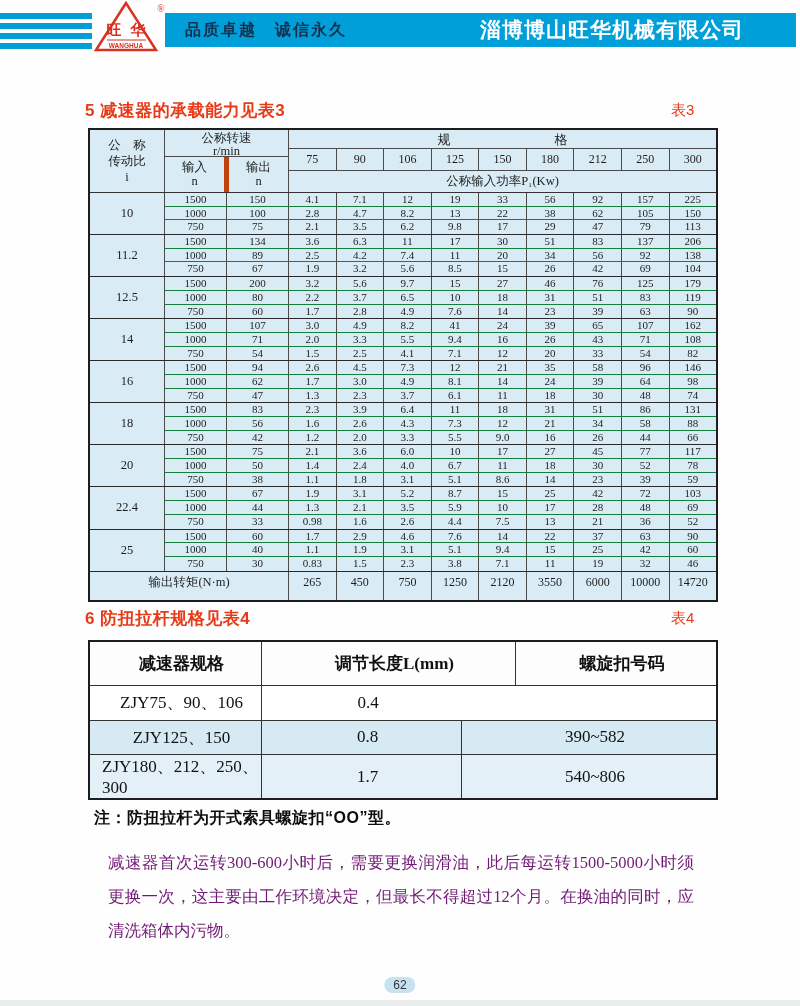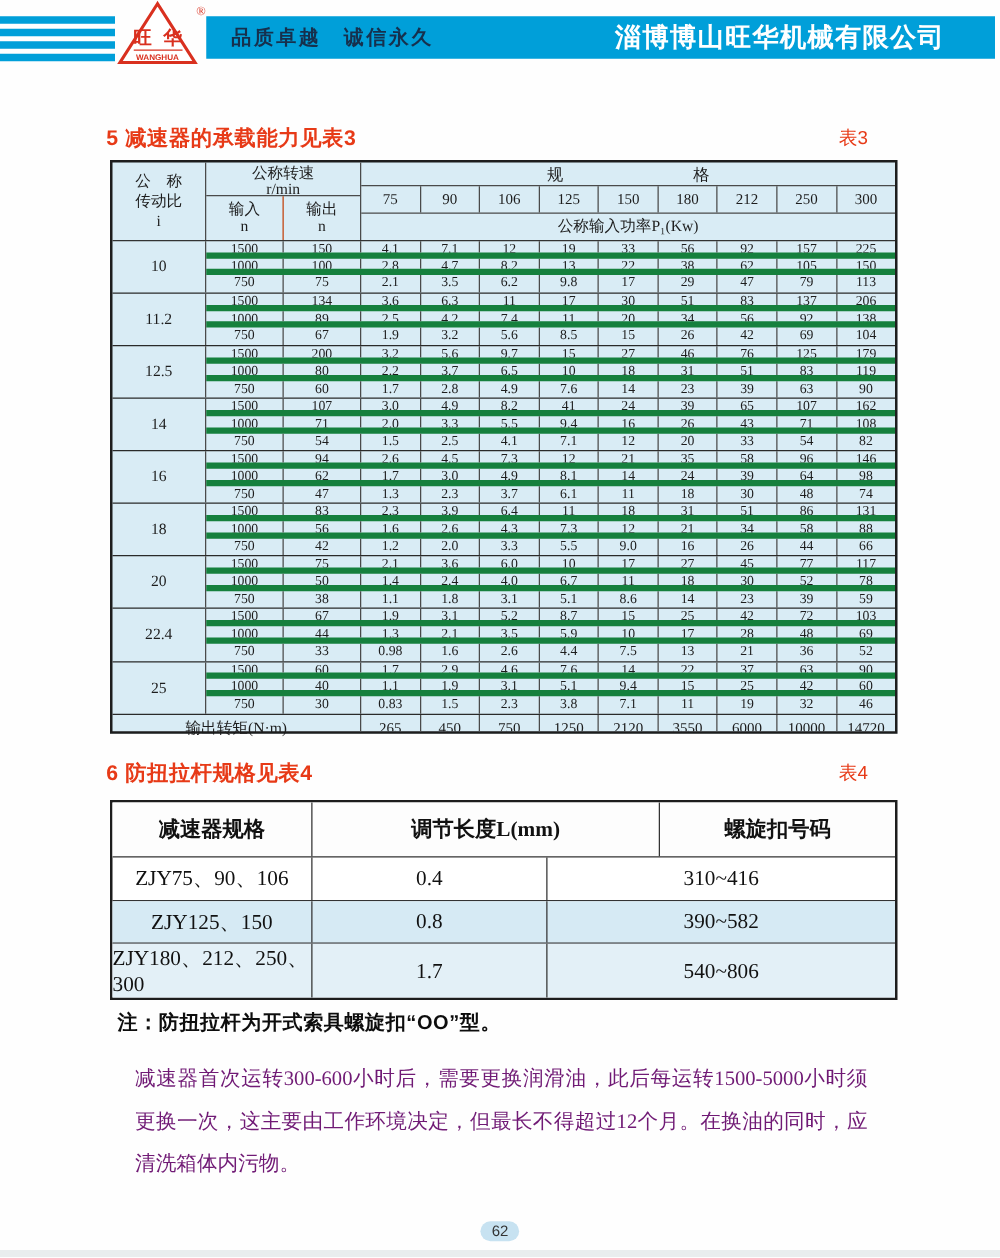--- a/index.html
+++ b/index.html
@@ -15,21 +15,21 @@
   .logo { position:absolute; left:93px; top:0; width:72px; height:54px; }
   .bluebar {
     position:absolute; left:165px; right:4px; top:13px; height:34px;
     background:#009fd9; display:flex; align-items:center;
   }
   .slogan {
     margin-left:20px; font-family:"Liberation Serif",serif; font-weight:bold;
     font-size:16px; letter-spacing:2px; color:#16304d;
   }
   .company {
-    margin-left:auto; margin-right:40px; color:#ffffff; font-weight:bold;
+    margin-left:auto; margin-right:52px; color:#ffffff; font-weight:bold;
     font-family:"Liberation Sans",sans-serif; font-size:21px; letter-spacing:1px;
   }
   
   .sec-title {
     position:absolute; left:85px; color:#e73a17; font-weight:bold;
     font-family:"Liberation Sans",sans-serif; font-size:17px; letter-spacing:0.5px;
   }
   .tab-label {
     position:absolute; left:671px; color:#e73a17;
     font-family:"Liberation Sans",sans-serif; font-size:15px;
@@ -41,48 +41,48 @@
   }
   .t3h { display:flex; height:63px; border-bottom:1px solid #333; }
   .t3h-c0 {
     width:75px; border-right:1px solid #4a4a4a; display:flex; flex-direction:column;
     align-items:center; justify-content:center; font-size:12.5px; line-height:1.3;
   }
   .t3h-mid { width:124px; border-right:1px solid #4a4a4a; display:flex; flex-direction:column; }
   .t3h-speed { height:27px; border-bottom:1px solid #4a4a4a; text-align:center; font-size:12.5px; line-height:13px; padding-top:2px; }
   .t3h-io { flex:1; display:flex; }
   .t3h-io > div { flex:1; text-align:center; font-size:12.5px; line-height:14px; padding-top:3px; }
-  .t3h-io > div:first-child { border-right:1px solid #c2410c; }
+  .t3h-io > div:first-child { border-right:5px solid #c2410c; }
   .t3h-spec { flex:1; display:flex; flex-direction:column; }
   .t3h-guige { height:19px; border-bottom:1px solid #4a4a4a; text-align:center; font-size:13px; line-height:19px; }
   .t3h-nums { height:22px; border-bottom:1px solid #4a4a4a; display:flex; }
   .t3h-power { flex:1; text-align:center; font-size:12.5px; line-height:21px; }
   .t3c { flex:1; text-align:center; overflow:hidden; }
   .t3c.num { font-size:12px; line-height:21px; }
   .t3h-nums .t3c, .t3r .t3c, .t3tq .t3c { border-right:1px solid #4a4a4a; }
   .t3h-nums .t3c:last-child, .t3r .t3c:last-child, .t3tq .t3c:last-child { border-right:none; }
   .t3g { display:flex; border-bottom:1px solid #2a2a2a; }
   .t3g:last-child { border-bottom:none; }
   .t3ratio {
     width:75px; border-right:1px solid #4a4a4a; display:flex; align-items:center;
     justify-content:center; font-size:12.5px;
   }
   .t3rows { flex:1; display:flex; flex-direction:column; }
-  .t3r { display:flex; height:13.7px; border-bottom:5px solid #15803d; }
+  .t3r { display:flex; height:13.7px; border-bottom:1px solid #15803d; }
   .t3r:last-child { border-bottom:none; }
   .t3r .t3c { line-height:13.5px; font-size:11px; }
   .t3r .t3c.io { flex:none; width:62px; }
-  .t3tq { display:flex; height:14px; border-top:1px solid #2a2a2a; }
+  .t3tq { display:flex; height:29px; border-top:1px solid #2a2a2a; }
   .t3tq-label { width:199px; border-right:1px solid #4a4a4a; text-align:center; font-size:12.5px; line-height:20px; }
   .t3tq .t3c { line-height:20px; font-size:12px; }
   
   .t4 { position:absolute; left:88px; top:640px; width:630px; height:160px; border:2px solid #1d1d1d; background:#fff; font-size:17px; color:#111; display:flex; flex-direction:column; }
   .t4row { display:flex; border-bottom:1px solid #333; }
   .t4row:last-child { border-bottom:none; }
-  .t4c { display:flex; align-items:center; justify-content:center; border-right:1px solid #333; }
+  .t4c { display:flex; align-items:center; justify-content:center; border-right:1px solid #333;margin-left:12px; }
   .t4c:last-child { border-right:none; }
   .t4c.c0 { width:160px; } .t4c.c1 { width:188px; } .t4c.c2 { flex:1; }
   .t4h { height:44px; font-weight:bold; background:#fdfdfd; }
   .t4r { flex:1; }
   .t4r.r1 { background:#d6eaf4; } .t4r.r2 { background:#e3f0f7; }
   
   .note { position:absolute; left:94px; top:808px; font-family:"Liberation Sans",sans-serif; font-weight:bold; font-size:16px; color:#0d0d0d; letter-spacing:0.5px; }
   .para { position:absolute; left:108px; top:846px; width:586px; font-size:16.5px; line-height:34px; text-align:justify; color:#701a75; font-weight:500; }
   .pagenum {
     position:absolute; left:50%; transform:translateX(-50%); top:977px;
@@ -579,21 +579,20 @@
   <div class="t4">
     <div class="t4row t4h">
         <div class="t4c c0">减速器规格</div>
         <div class="t4c c2">调节长度L(mm)</div>
         <div class="t4c c1">螺旋扣号码</div>
       </div>
     <div style="flex:1;display:flex;flex-direction:column;">
         <div class="t4row t4r r0">
           <div class="t4c c0">ZJY75、90、106</div>
           <div class="t4c c1">0.4</div>
-          <div class="t4c c2">310~416</div>
         </div>
         <div class="t4row t4r r1">
           <div class="t4c c0">ZJY125、150</div>
           <div class="t4c c1">0.8</div>
           <div class="t4c c2">390~582</div>
         </div>
         <div class="t4row t4r r2">
           <div class="t4c c0">ZJY180、212、250、300</div>
           <div class="t4c c1">1.7</div>
           <div class="t4c c2">540~806</div>

